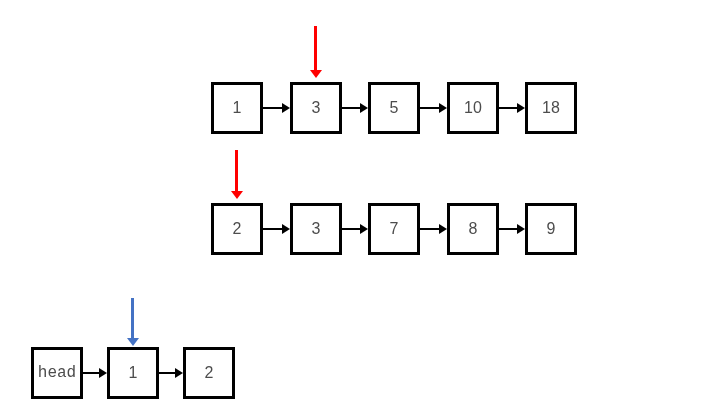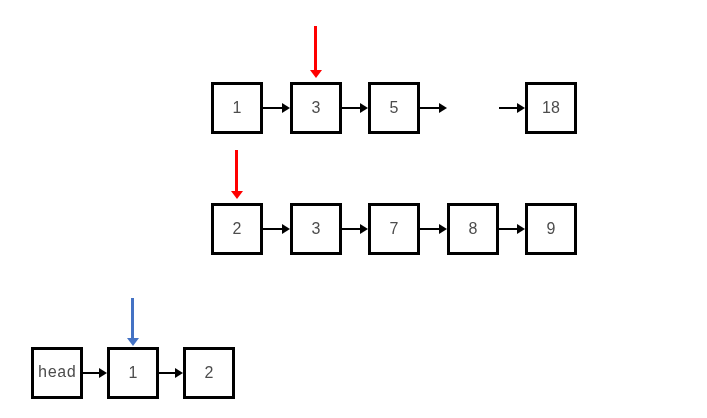--- a/index.html
+++ b/index.html
@@ -94,20 +94,23 @@
       <div class="line"></div>
       <div class="head"></div>
     </div>
     <div class="node" style="left: 368px; top: 82px;">
       <span>5</span>
     </div>
     <div class="connector" style="left: 420px; width: 27px; top: 102px;">
       <div class="line"></div>
       <div class="head"></div>
     </div>
+    <div class="node" style="left: 447px; top: 82px;">
+      <span>10</span>
+    </div>
     <div class="connector" style="left: 499px; width: 26px; top: 102px;">
       <div class="line"></div>
       <div class="head"></div>
     </div>
     <div class="node" style="left: 525px; top: 82px;">
       <span>18</span>
     </div>
     <div class="pointer" style="left: 310px; top: 26px; height: 52px;">
       <div class="stem" style="background: rgb(255, 0, 0);"></div>
       <div class="head" style="border-top-color: rgb(255, 0, 0);"></div>

